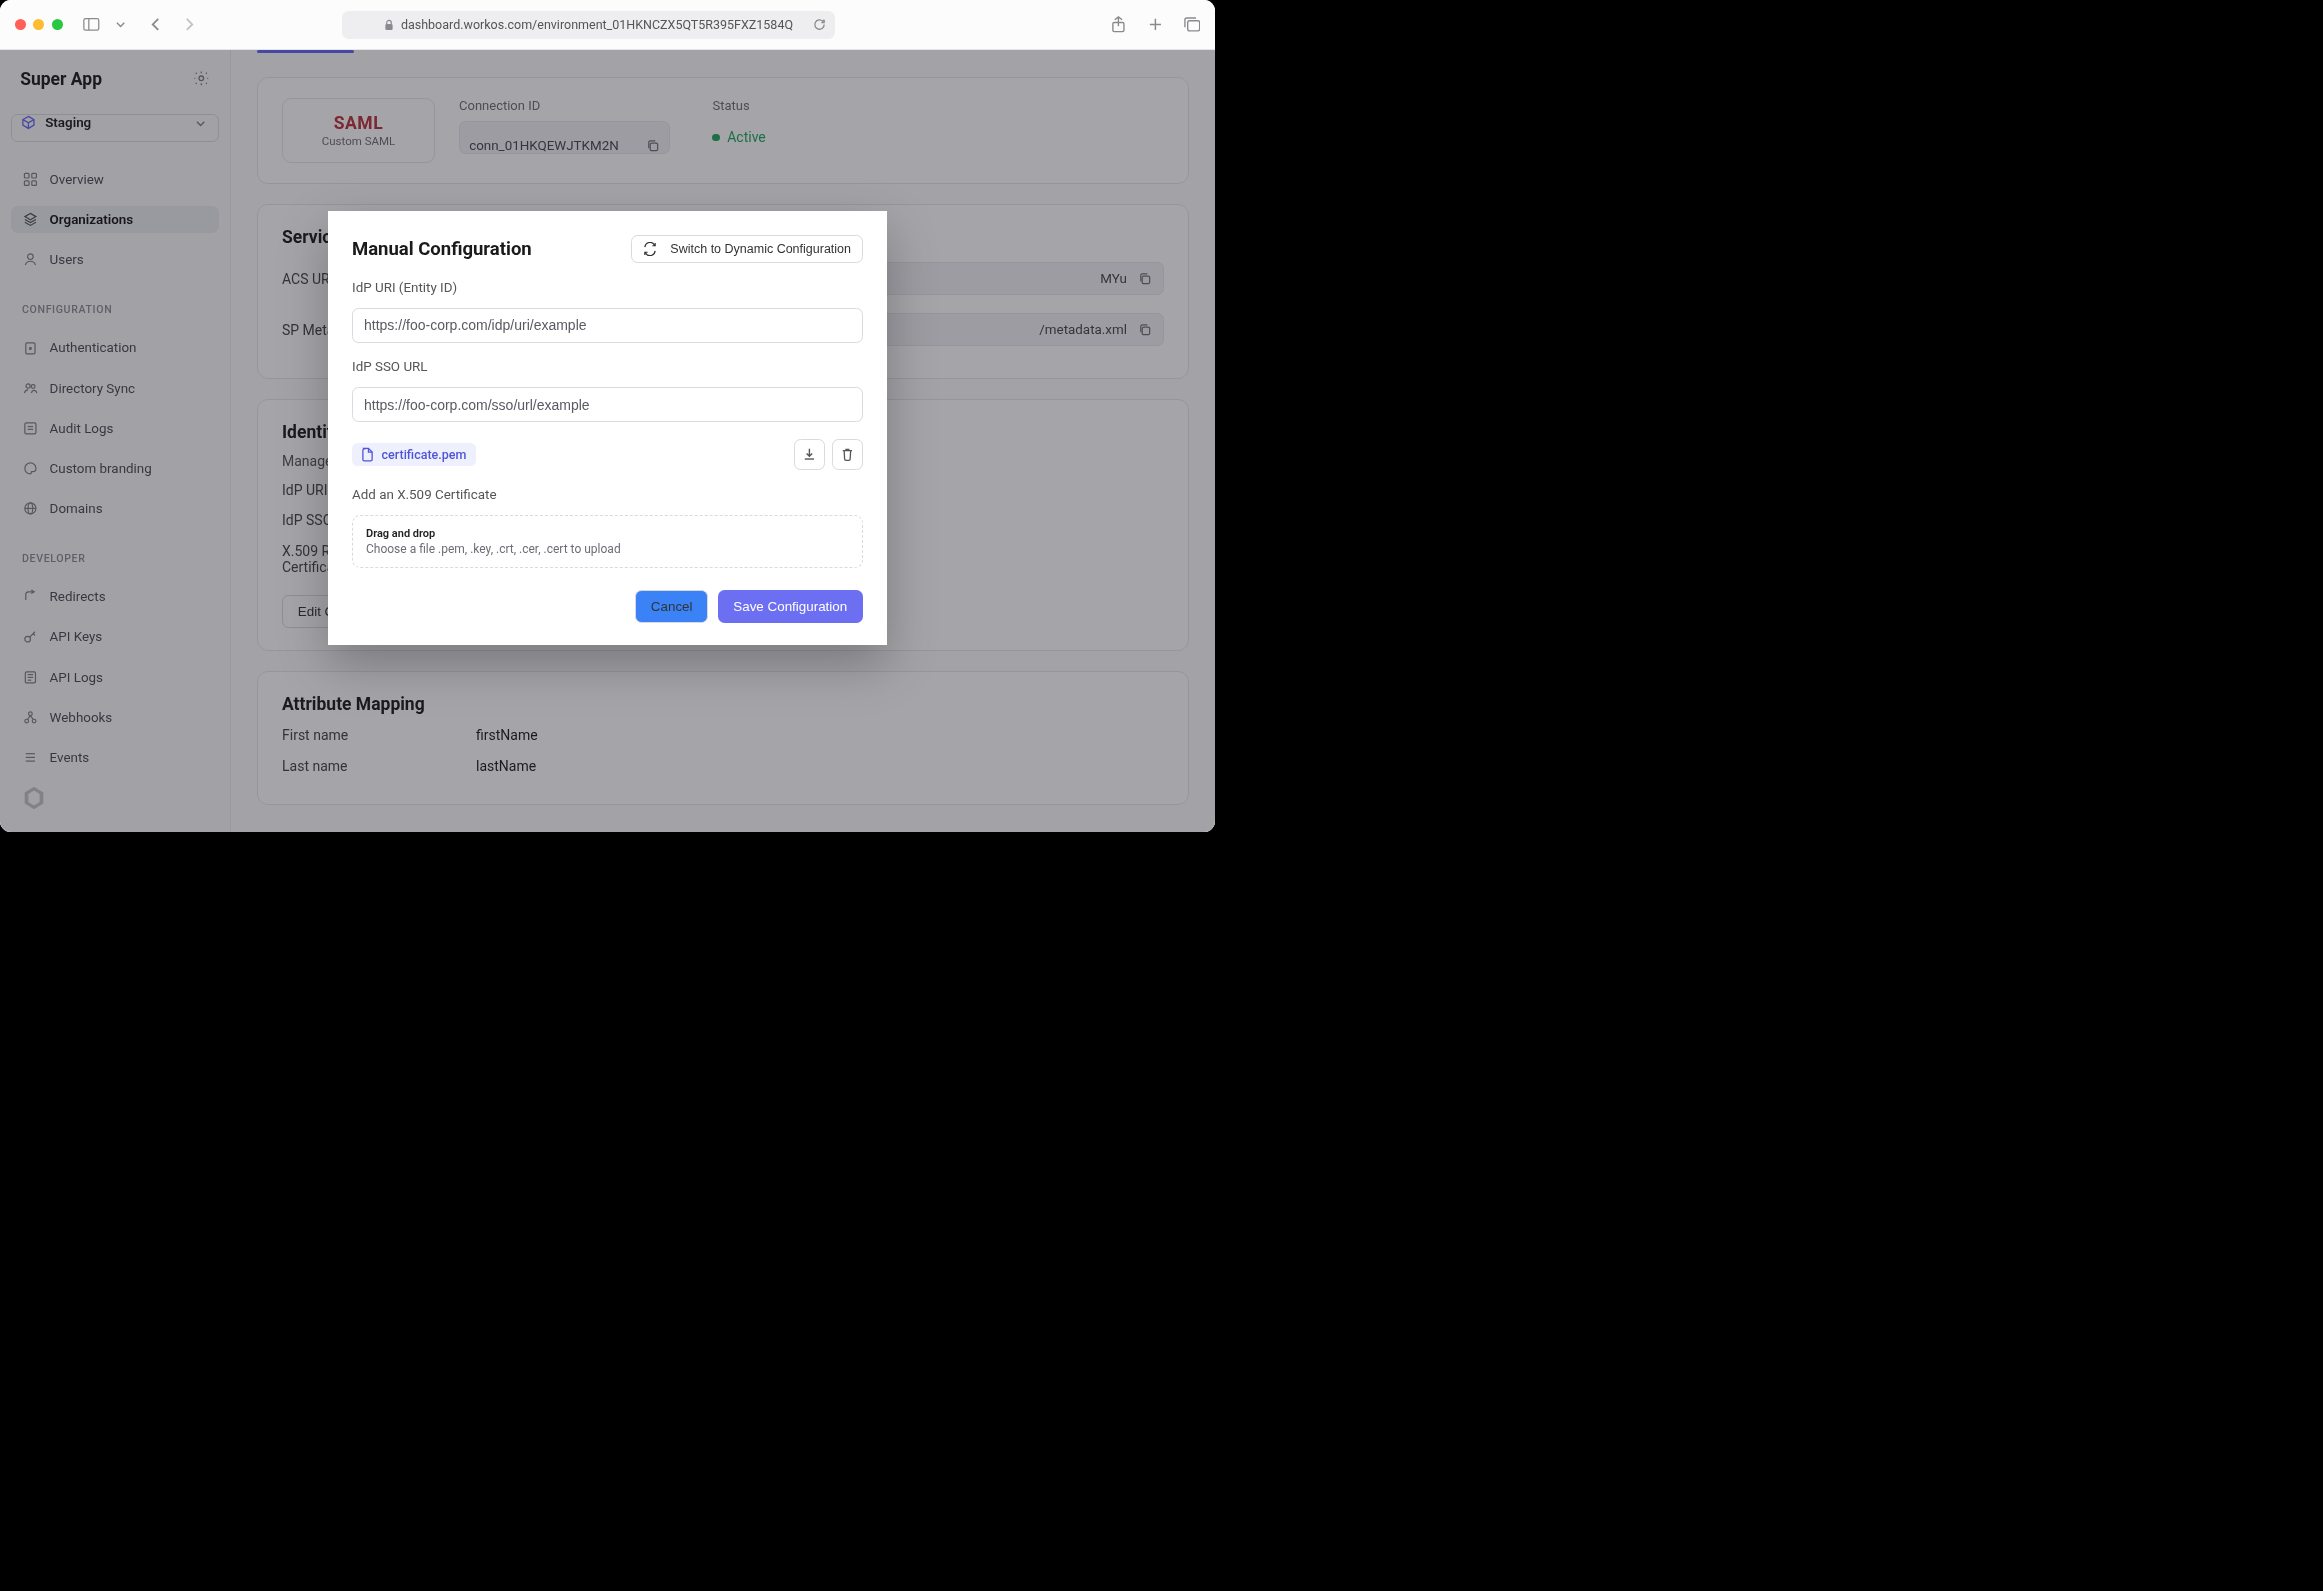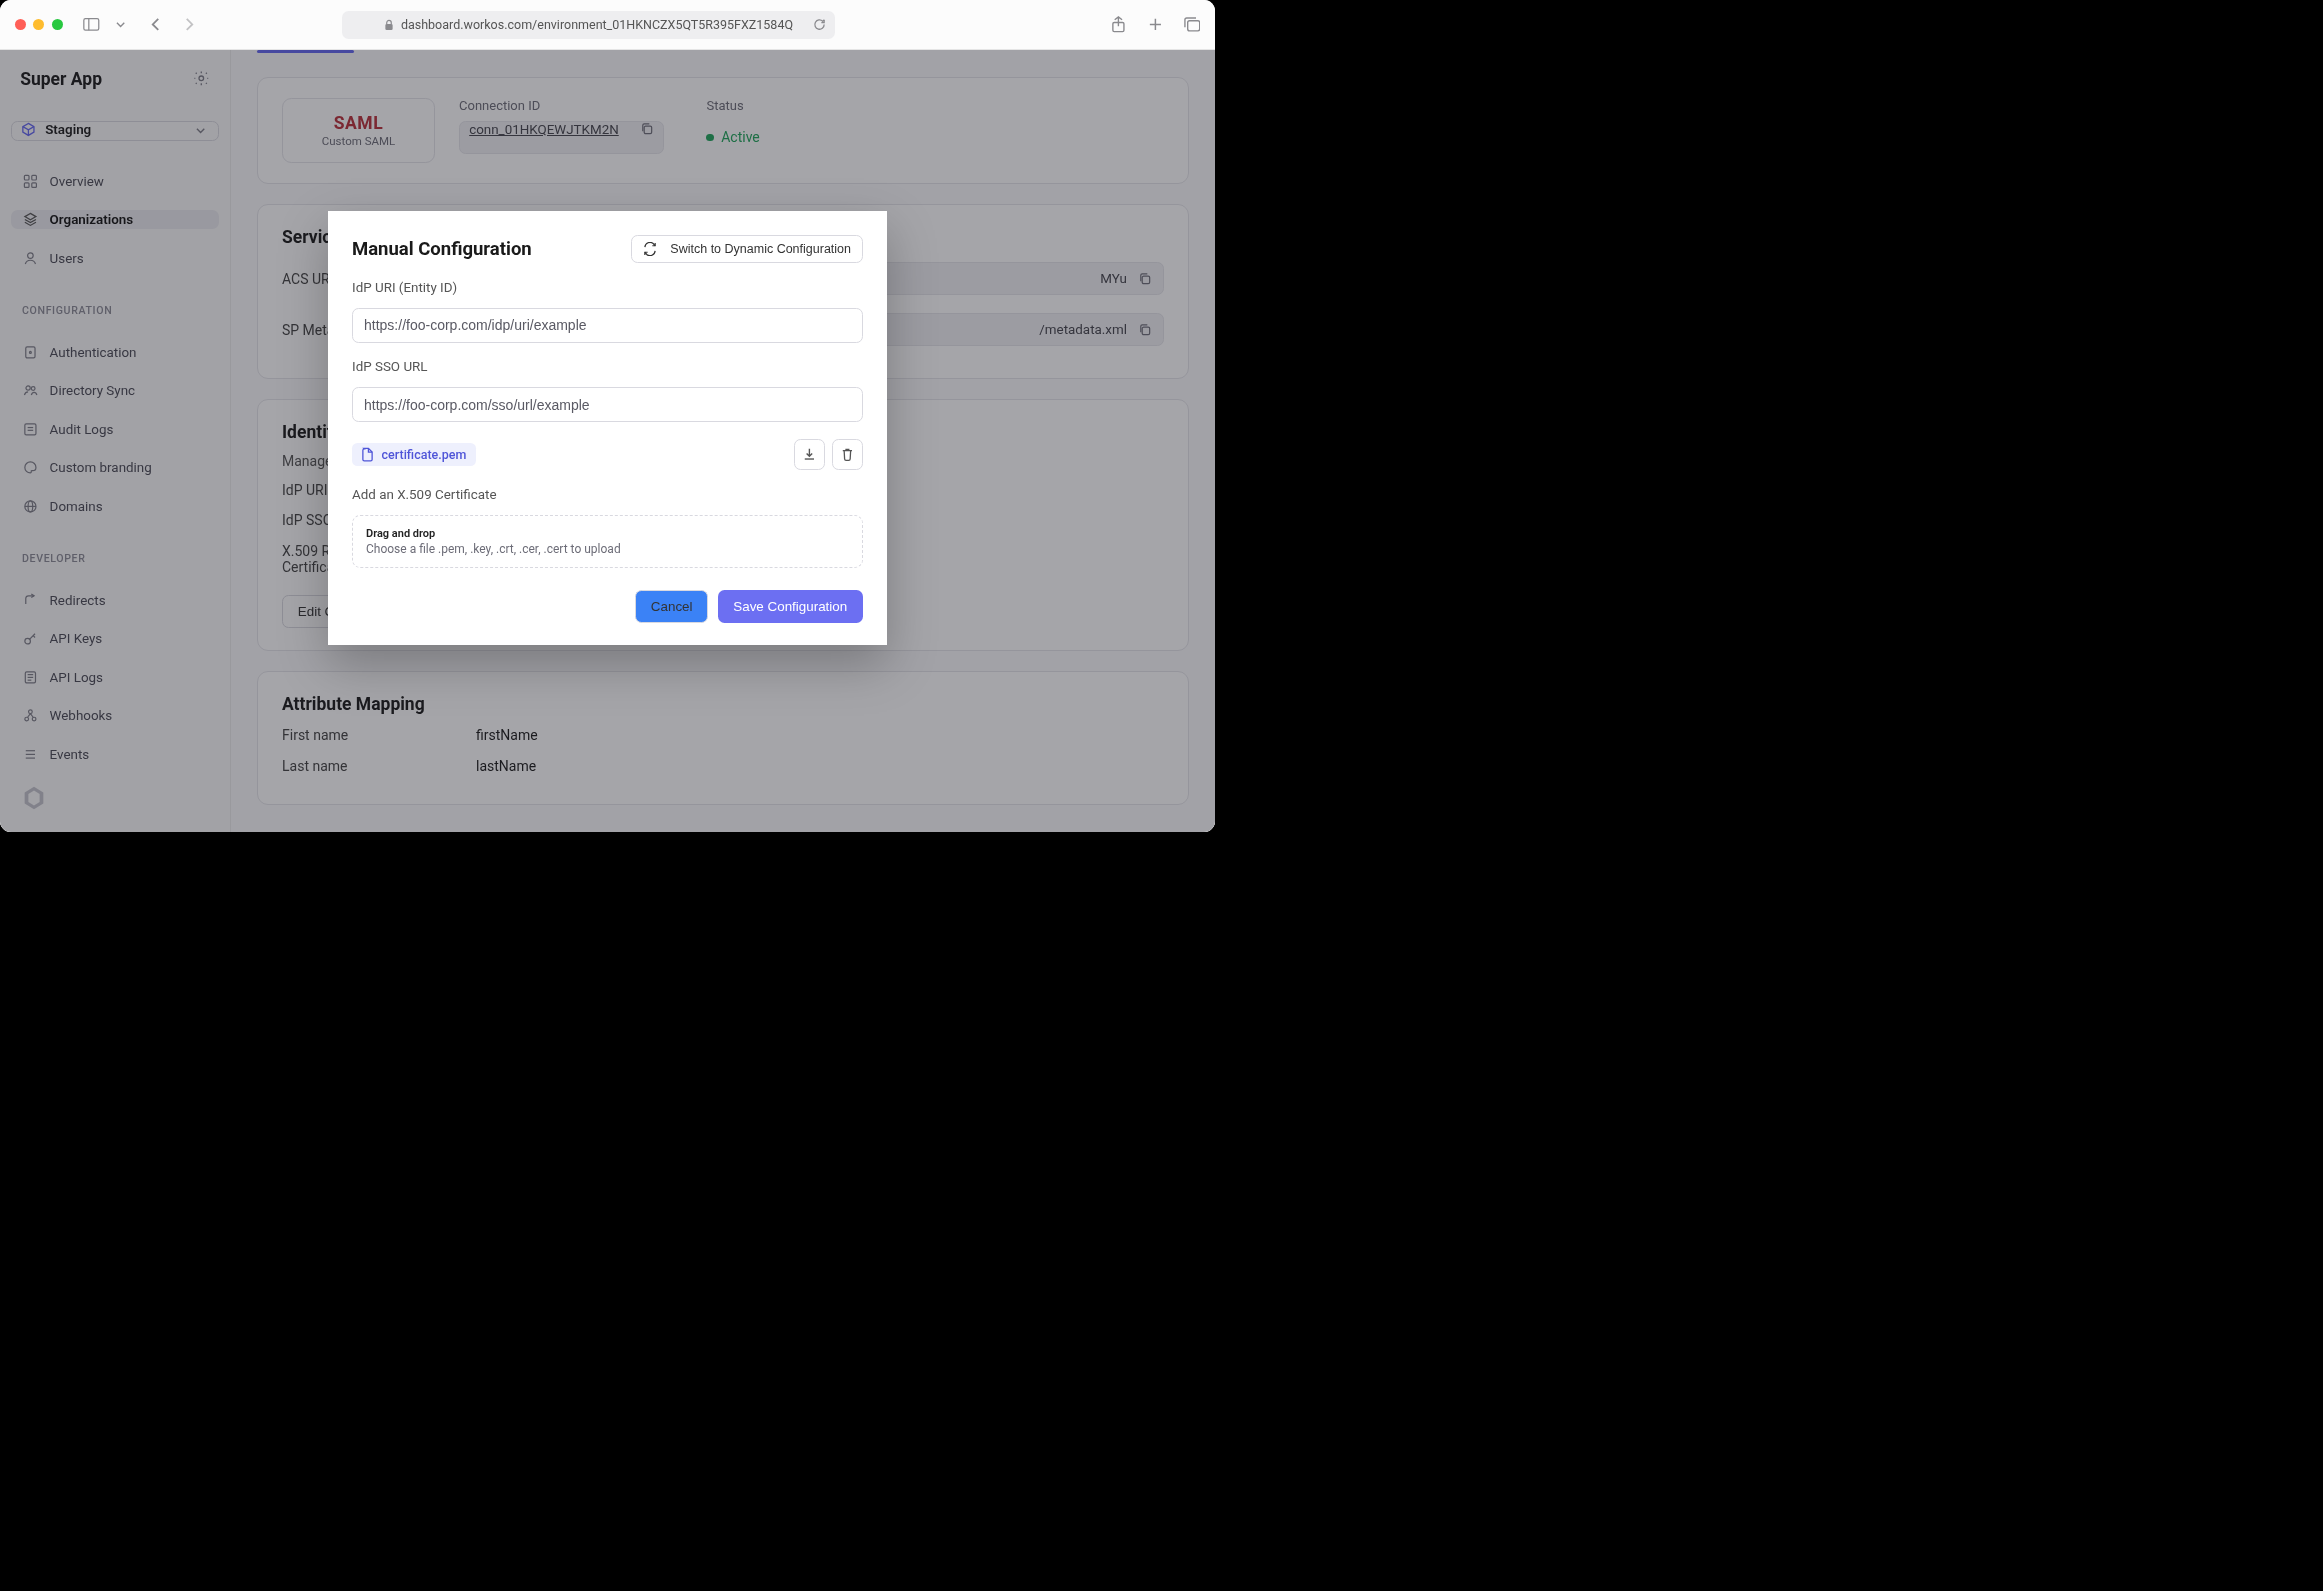--- a/index.html
+++ b/index.html
@@ -69,21 +69,21 @@
     position: relative;
   }
   
   .sidebar {
     width: 231px;
     background: #fafafa;
     border-right: 0.9px solid #ececec;
     padding: 18.5px 11px 11px 11px;
     display: flex;
     flex-direction: column;
-    gap: 20px;
+    gap: 13px;
     overflow-y: auto;
   }
   .app-title-row { display:flex; align-items:center; justify-content:space-between; padding: 0 9.2px 9.2px 9.2px;}
   .app-title { font-size: 17.5px; font-weight: 700; color: #1a1a1a;}
   .env-selector {
     margin: 3.7px 0 11px 0;
     border: 0.9px solid #d9d9e0;
     border-radius: 6.5px;
     height: 33px;
     display: flex;
@@ -137,22 +137,22 @@
     border: 0.9px solid #e5e5ea; border-radius: 9.2px;
     display:flex; flex-direction:column; align-items:center; justify-content:center;
     gap: 0.9px;
   }
   .saml-badge .saml-title { color:#b92f3a; font-weight:700; font-size:17.5px; letter-spacing:0.5px;}
   .saml-badge .saml-sub { color:#6d6d78; font-size:11.5px; }
   .conn-col { display:flex; flex-direction:column; gap:7.4px;}
   .field-label-sm { color:#6d6d78; font-size:13px; }
   .pill-input {
     background: #f1f1f4; border:0.9px solid #e5e5ea; border-radius:6.5px;
-    height:33px; display:flex; align-items:flex-start; padding:0 9.2px; gap:21px;
-    color:#45454d; font-size:13.4px;text-decoration:underline;
+    height:33px; display:flex; align-items:flex-end; padding:0 9.2px; gap:27px;
+    color:#45454d; font-size:13.4px;
   }
   .status-row { display:flex; align-items:center; gap:7.4px; font-size:14px;}
   .status-dot { width:7.4px; height:7.4px; border-radius:50%; background:#1fa55a;}
   .status-text { color:#1fa55a; }
   .section-title { font-size:17.5px; font-weight:700; color:#1a1a1a; margin-bottom: 5.5px;}
   .section-row { display:flex; align-items:center; gap:16.6px; padding: 9.2px 0; }
   .section-row .row-label { width: 166px; color:#444; font-size:14px;}
   .long-input {
     flex:1; background:#f1f1f4; border:0.9px solid #e5e5ea; border-radius:6.5px; height:33px;
     display:flex; align-items:center; padding:0 11px; justify-content:space-between;

